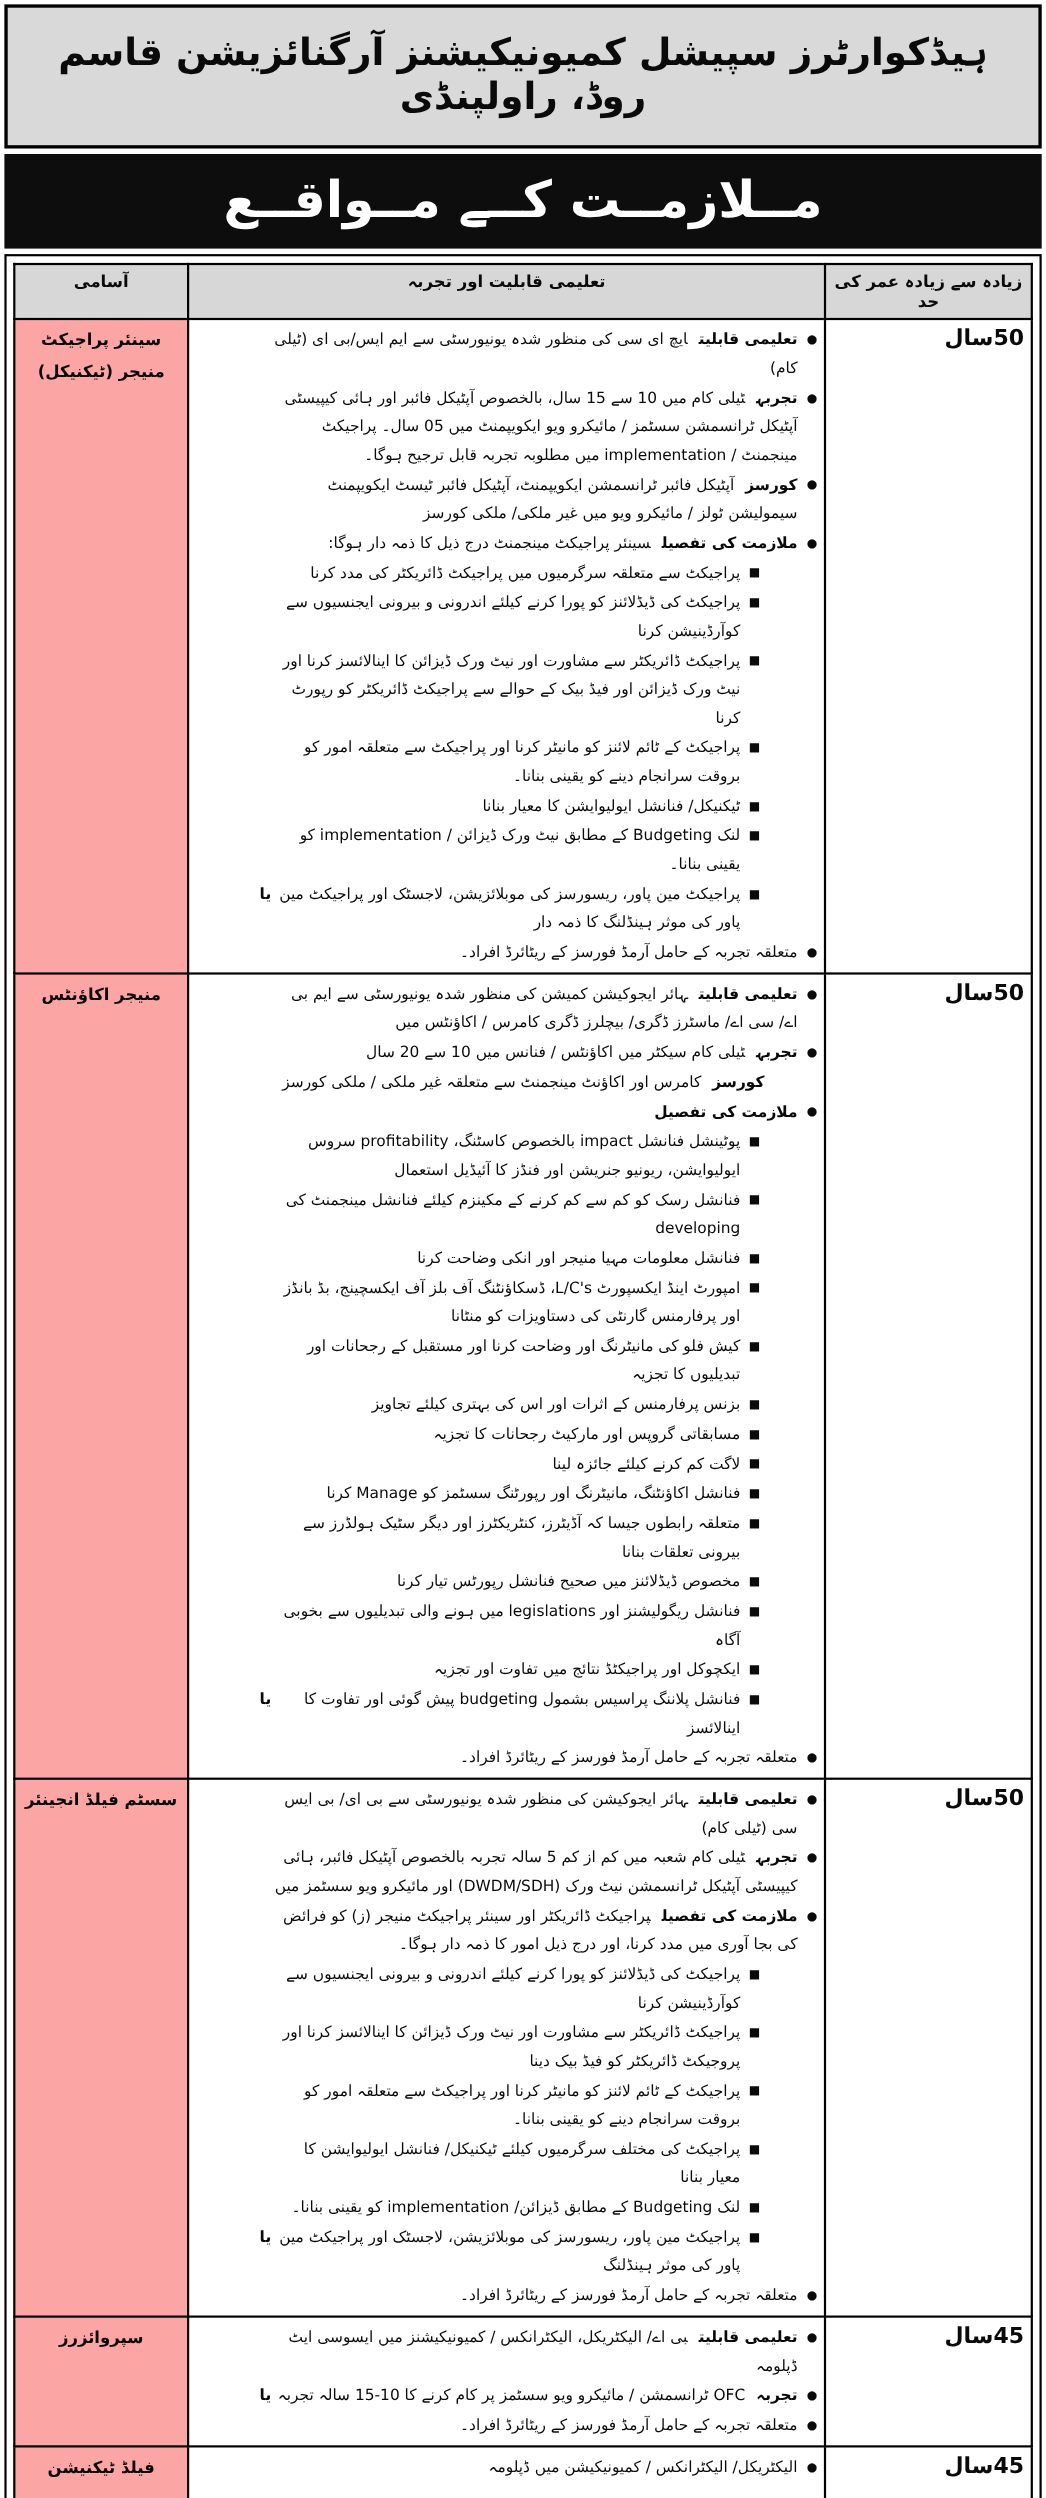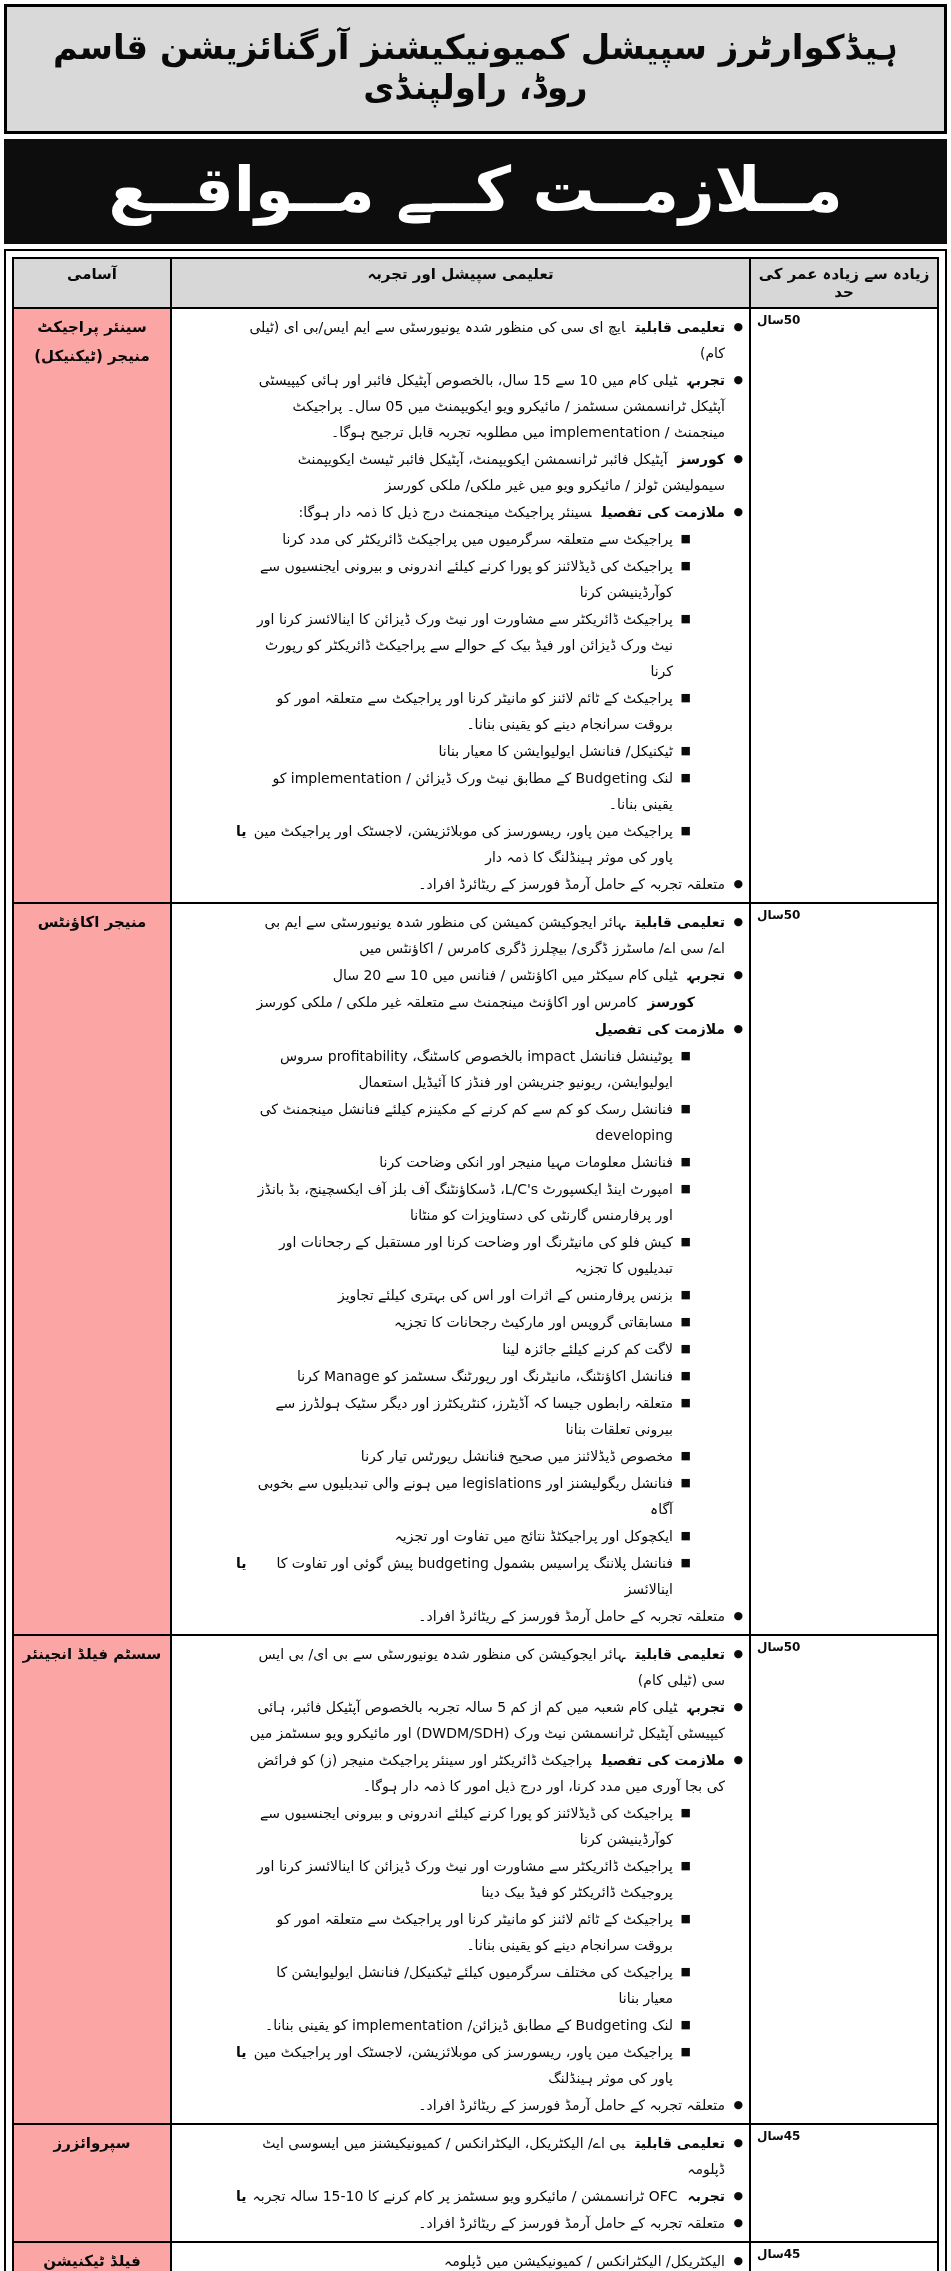--- a/index.html
+++ b/index.html
@@ -17,21 +17,21 @@
     font-weight:bold;
     font-size:34px;
     padding:20px 10px 24px 10px;
     letter-spacing:0px;
   }
   .banner{
     background:#0d0d0d;
     color:#fff;
     text-align:center;
     font-weight:bold;
-    font-size:62px;
+    font-size:46px;
     padding:14px 0 18px 0;
     margin-top:5px;
     letter-spacing:2px;
   }
   .content-frame{
     border:2px solid #000;
     margin-top:5px;
     background:#fff;
     padding:6px 6px 0 6px;
   }
@@ -61,23 +61,23 @@
   .col-age{width:178px;}
   td.pos-cell{
     background:#fca5a5;
     text-align:center;
     font-weight:bold;
     font-size:15px;
     padding-top:14px;
     line-height:1.9;
   }
   td.age-cell{
-    text-align:left;
-    font-weight:bold;
-    font-size:12px;
+    text-align:right;
+    font-weight:bold;
+    font-size:20px;
     padding-top:12px;
     border-radius:29px;
   }
   td.qual-cell{padding:8px 10px 8px 6px;}
   .item{
     position:relative;
     display:flex;
     align-items:flex-start;
     font-size:14px;
     line-height:26px;
@@ -119,21 +119,21 @@
 
   <div class="banner">مــلازمــت کــے مــواقــع</div>
 
   <div class="content-frame">
 
 
     <table class="jobs">
       <thead>
         <tr>
           <th class="col-age">زیادہ سے زیادہ عمر کی حد</th>
-          <th>تعلیمی سپیشل اور تجربہ</th>
+          <th>تعلیمی قابلیت اور تجربہ</th>
           <th class="col-pos">آسامی</th>
         </tr>
       </thead>
       <tbody id="rows">
           <tr>
             <td class="age-cell">50سال</td>
             <td class="qual-cell">
               <div class="item">
                 <span class="marker">●</span>
                 <div class="txt"><span class="lbl">تعلیمی قابلیت</span>ایچ ای سی کی منظور شدہ یونیورسٹی سے ایم ایس/بی ای (ٹیلی کام)</div>

